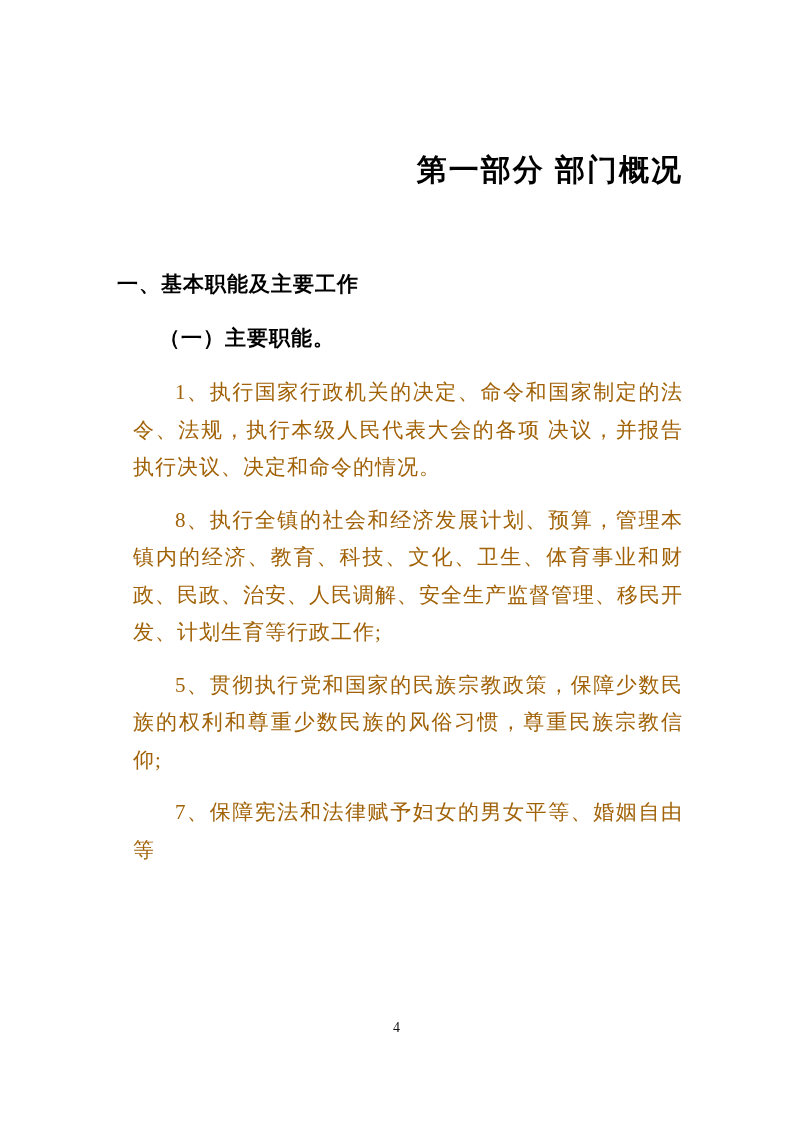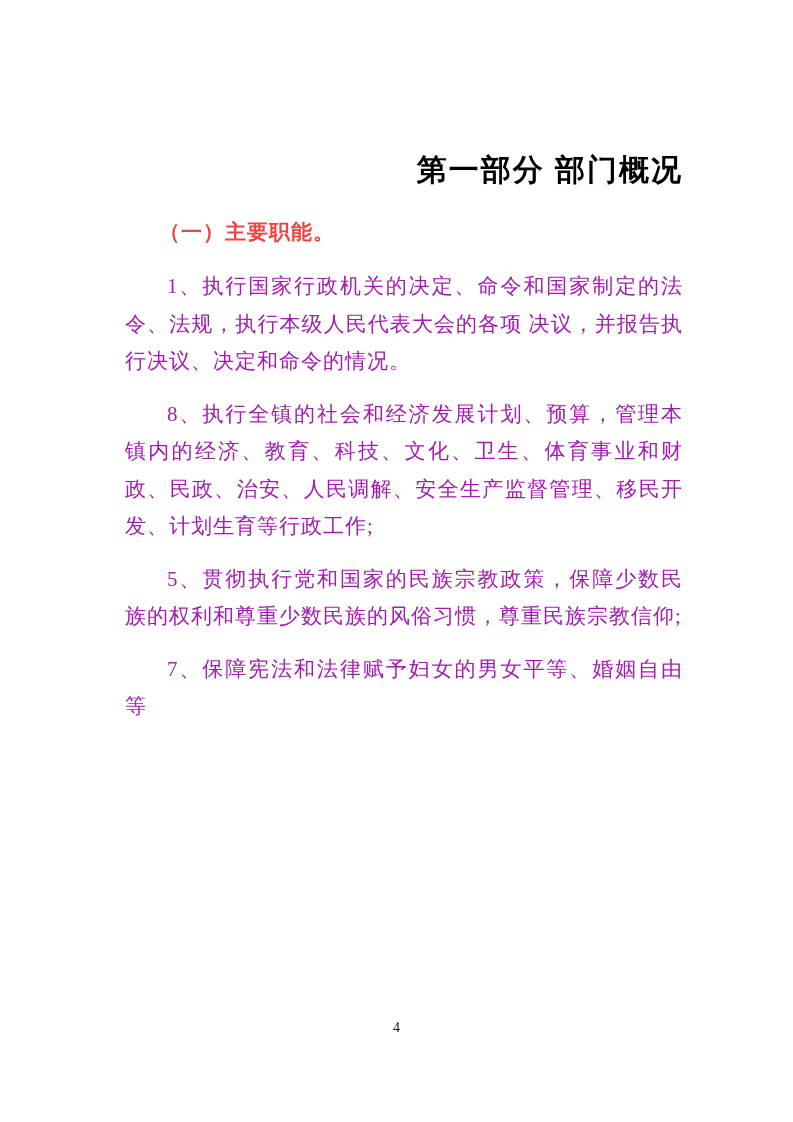--- a/index.html
+++ b/index.html
@@ -43,36 +43,36 @@
     color: #000000;
   }
   .sub-heading {
     margin: 26px 0 0 0;
     text-indent: 2em;
     font-family: "Liberation Sans", "DejaVu Sans", sans-serif;
     font-weight: bold;
     font-size: 21px;
     line-height: 28px;
     letter-spacing: 1px;
-    color: #ef4444;
+    color: #000000;
   }
   .body-block {
     margin-top: 6px;
   }
   .body-block p {
-    margin: 15px 0 0 8px;
+    margin: 15px 0 0 16px;
     font-family: "Liberation Serif", "DejaVu Serif", serif;
     font-size: 21px;
     line-height: 37.5px;
     letter-spacing: 1px;
     text-indent: 2em;
     text-align: justify;
     text-justify: inter-ideograph;
     text-align-last: left;
-    color: #a21caf;
+    color: #a16207;
   }
   .body-block p:first-child {
     margin-top: 22px;
   }
   .page-number {
     position: absolute;
     top: 1020px;
     left: 0;
     width: 793px;
     text-align: center;
@@ -80,20 +80,21 @@
     font-size: 14px;
     color: #111111;
   }
 </style>
 </head>
 <body>
 
 <div class="page">
   <div class="content">
     <h1 class="doc-title">第一部分 部门概况</h1>
+    <h2 class="section-heading">一、基本职能及主要工作</h2>
     <h3 class="sub-heading">（一）主要职能。</h3>
     <div class="body-block">
       <p>1、执行国家行政机关的决定、命令和国家制定的法令、法规，执行本级人民代表大会的各项 决议，并报告执行决议、决定和命令的情况。</p>
       <p>8、执行全镇的社会和经济发展计划、预算，管理本镇内的经济、教育、科技、文化、卫生、体育事业和财政、民政、治安、人民调解、安全生产监督管理、移民开发、计划生育等行政工作;</p>
       <p>5、贯彻执行党和国家的民族宗教政策，保障少数民族的权利和尊重少数民族的风俗习惯，尊重民族宗教信仰;</p>
       <p>7、保障宪法和法律赋予妇女的男女平等、婚姻自由等</p>
     </div>
   </div>
   <div class="page-number">4</div>
 </div>

